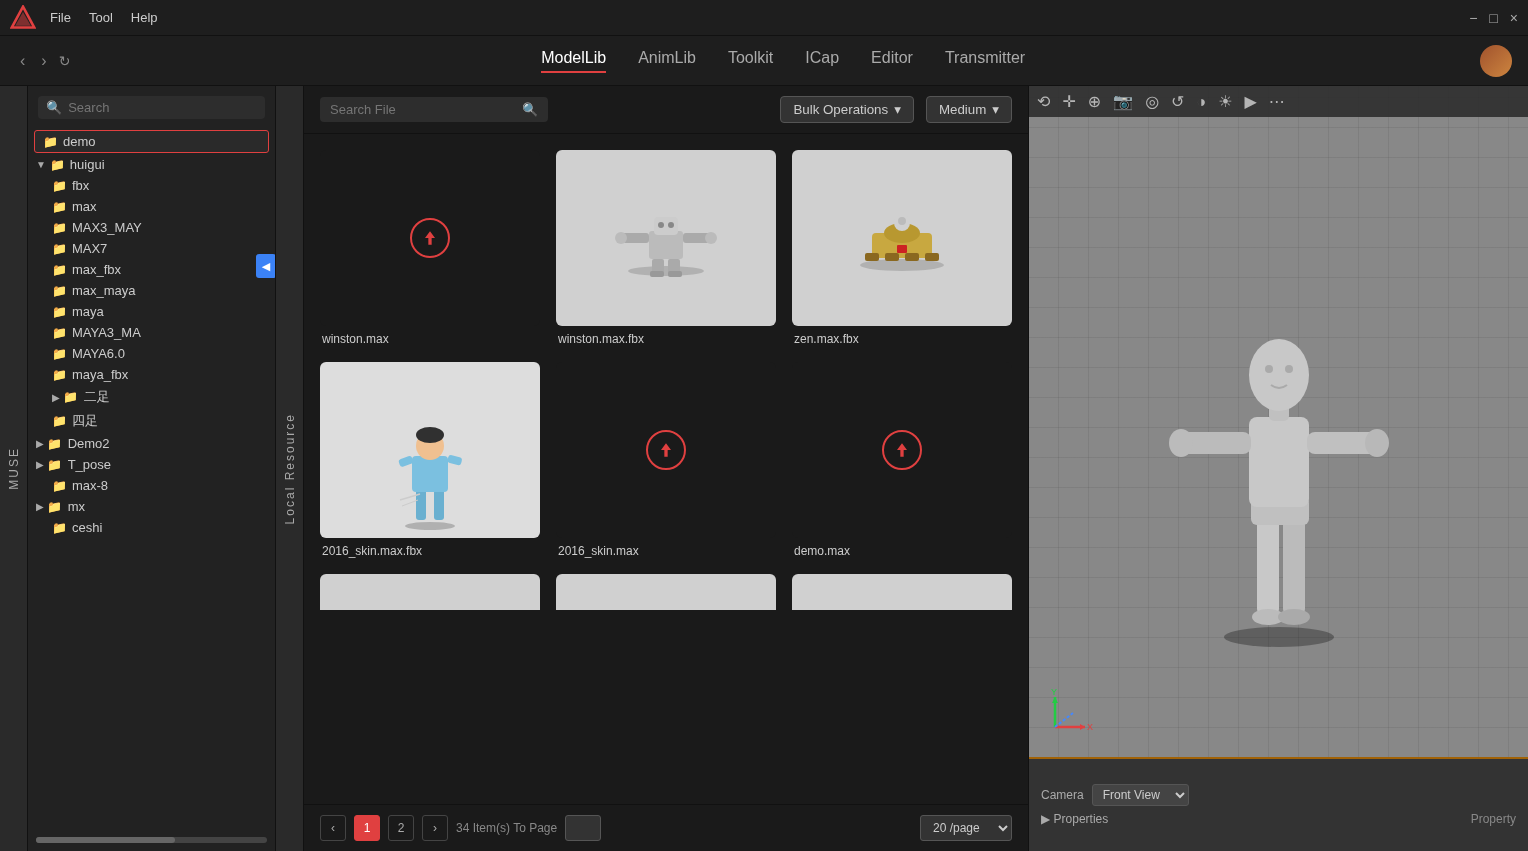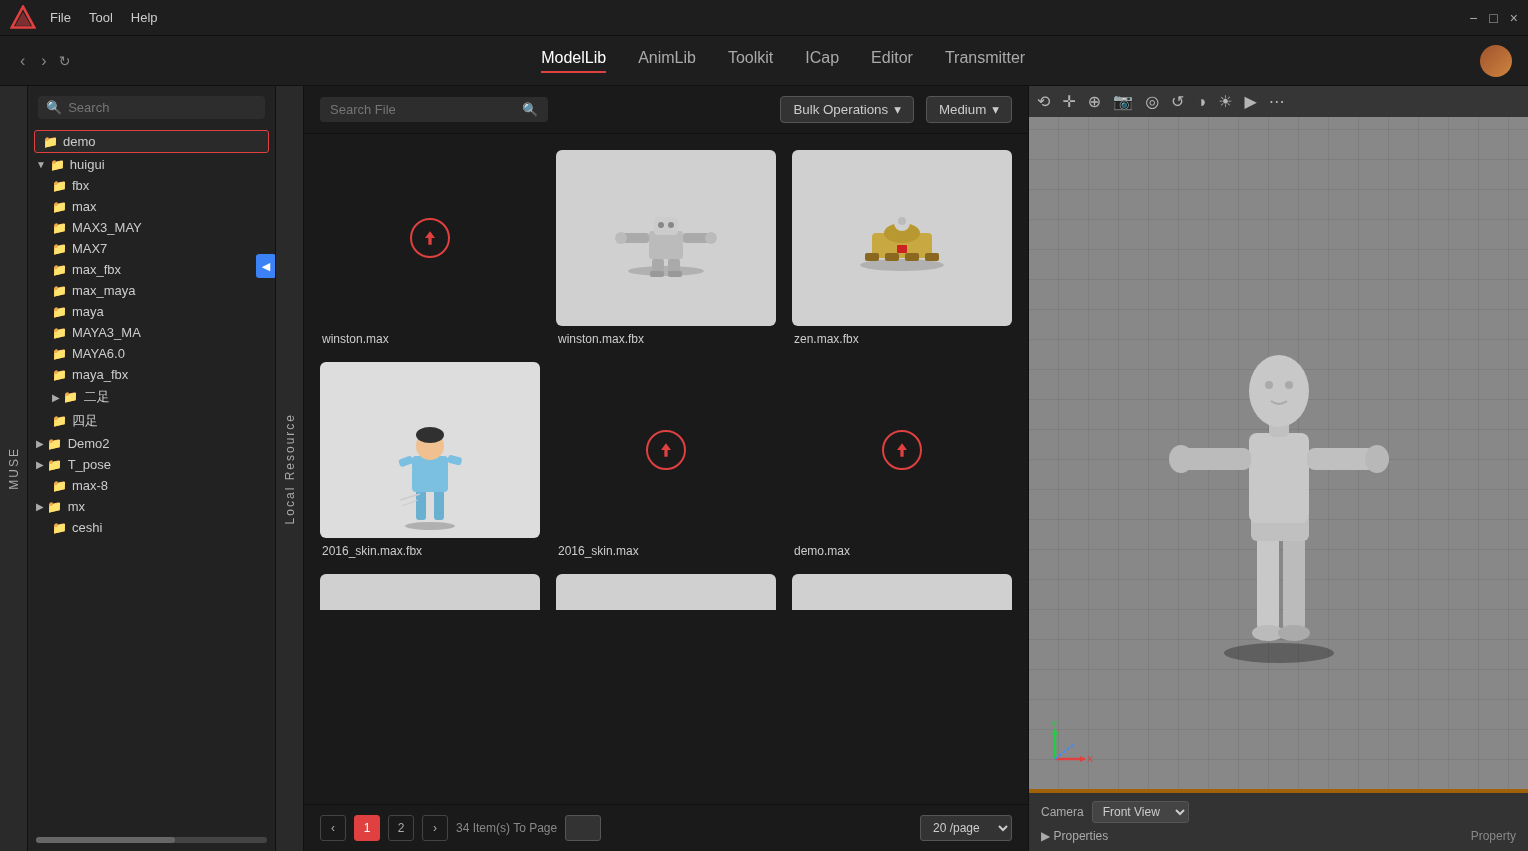--- a/index.html
+++ b/index.html
@@ -134,21 +134,21 @@
         repeating-linear-gradient(90deg, transparent, transparent 29px, rgba(0,0,0,0.07) 29px, rgba(0,0,0,0.07) 30px);
       display: flex; align-items: center; justify-content: center;
     }
     .viewport-toolbar {
       position: absolute; top: 0; left: 0; right: 0;
       display: flex; align-items: center; padding: 6px 8px; gap: 12px;
       background: rgba(40,40,40,0.85);
     }
     .vp-tool-icon { color: #ccc; font-size: 16px; cursor: pointer; opacity: 0.85; }
 
-    .right-bottom { background: #333; padding: 8px 12px; border-top: 4px solid #a16207; }
+    .right-bottom { background: #333; padding: 25px 12px; border-top: 2px solid #a16207; }
     .camera-row { display: flex; align-items: center; gap: 8px; }
     .camera-label { font-size: 12px; color: #aaa; }
     .camera-select { background: #444; border: 1px solid #555; color: #ccc; border-radius: 3px; padding: 2px 6px; font-size: 12px; cursor: pointer; }
     .properties-row { display: flex; justify-content: space-between; padding: 6px 0 0 0; font-size: 12px; color: #888; }
     .prop-toggle { color: #aaa; cursor: pointer; }
 
     
     #local-resource-tab {
       width: 28px; background: #2a2a2a; display: flex; align-items: center; justify-content: center;
       border-right: 1px solid #111;

